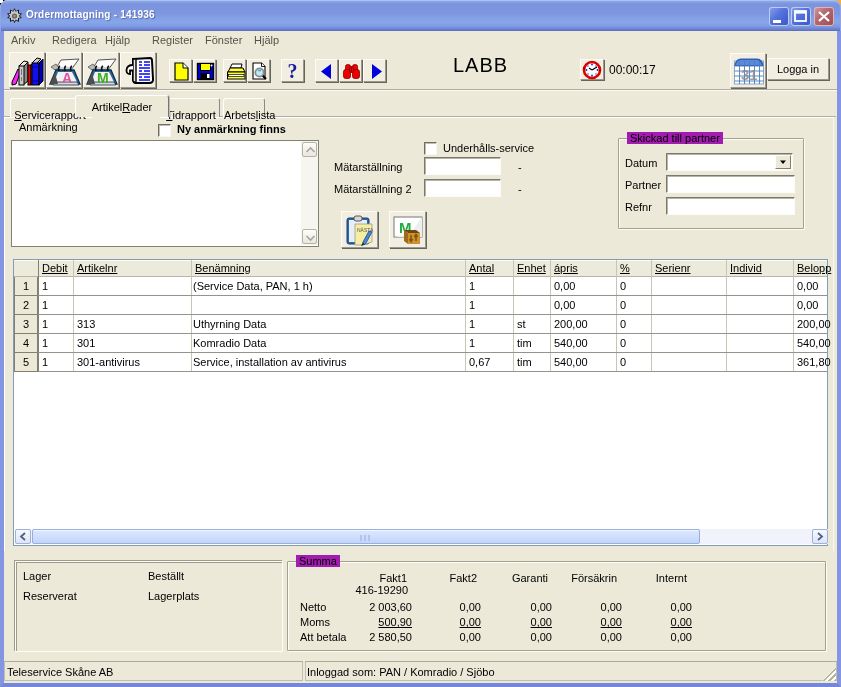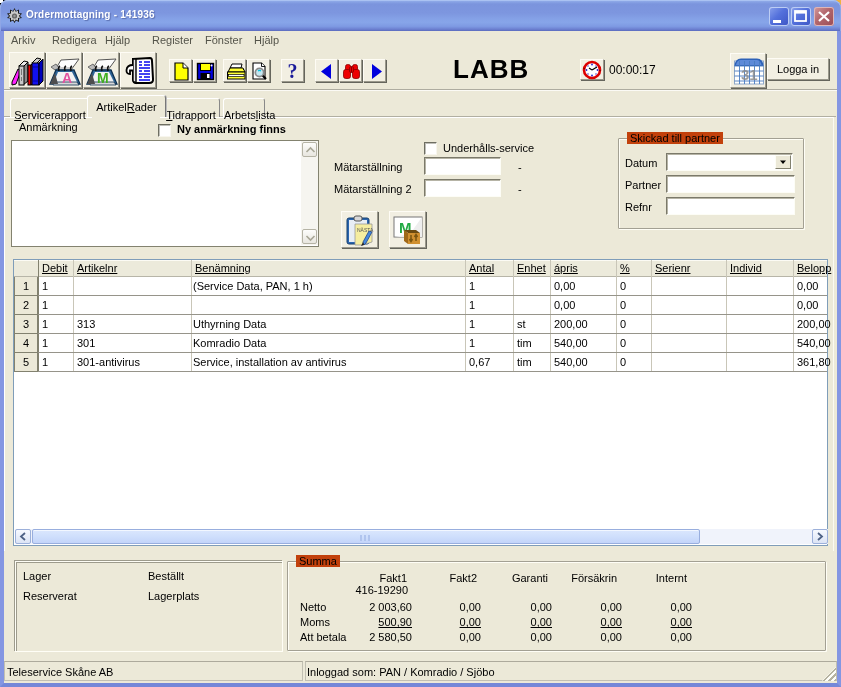--- a/index.html
+++ b/index.html
@@ -49,21 +49,21 @@
 .lbl { position:absolute; white-space:nowrap; }
 .cb { position:absolute; width:13px; height:13px; background:#fff; border-top:1px solid #6e6e62; border-left:1px solid #6e6e62; border-bottom:1px solid #f8f6ee; border-right:1px solid #f8f6ee; box-shadow:inset 1px 1px 0 rgba(110,110,98,.45); }
 
 #memo { position:absolute; left:6px; top:22px; width:308px; height:107px; background:#fff; border:1px solid #83826f; }
 .vsb { position:absolute; right:0; top:0; width:17px; height:104px; background:#f6f5f0; }
 .sbtn { position:absolute; left:1px; width:15px; height:15px; background:linear-gradient(to bottom,#fdfdfb,#e8e6df); border:1px solid #b5b3a5; border-radius:2px; }
 .sbtn svg{position:absolute;left:2px;top:3px;}
 .inp { position:absolute; background:#fff; border-top:1px solid #7b796a; border-left:1px solid #7b796a; border-bottom:1px solid #fdfdf6; border-right:1px solid #fdfdf6; box-shadow:inset 1px 1px 0 #b6b4a6; }
 
 .grp { position:absolute; border:1px solid #a3a093; border-radius:1px; box-shadow:inset 1px 1px 0 #fffef6, 1px 1px 0 #fffef6; }
-.grp .cap { position:absolute; top:-7px; left:8px; background:#c2410c; padding:0 3px; }
+.grp .cap { position:absolute; top:-7px; left:8px; background:#a21caf; padding:0 3px; }
 
 #grid { position:absolute; left:8px; top:141px; width:815px; height:287px; background:#fff; border:1px solid #7f9db9; }
 #ghead { position:absolute; left:0; top:0; width:813px; height:17px; background:#eceadb; border-bottom:1px solid #b7b5a8; box-shadow:inset 0 1px 0 #fcfbf4; }
 #ghead .hc { position:absolute; top:2px;text-decoration:underline; }
 .gvl { position:absolute; top:0; width:1px; background:#c9c6b8; }
 .grow { position:absolute; left:24px; width:789px; height:19px; border-bottom:1px solid #96948a; }
 .grow .c { position:absolute; top:3px; white-space:nowrap; }
 .rn { position:absolute; left:0; width:24px; height:19px; background:#ece9d8; border:1px solid #82816f; border-top:none; text-align:center; padding-top:3px; }
 
 #hsb { position:absolute; left:1px; bottom:1px; width:813px; height:15px; background:#f0f3fb; }
@@ -256,21 +256,21 @@
         </g>
         <line x1="11.5" y1="7" x2="11.5" y2="12" stroke="#880000" stroke-width="1"></line>
       </svg>
     </div>
     <div class="bb" style="left:359px; top:11px; width:23px; height:23px">
       <svg width="23" height="23" viewBox="0 0 23 23">
           <polygon points="8,4 8,19 18,11.5" fill="#0000dd"></polygon>
         </svg>
     </div>
 
-    <div style="position:absolute; left:449px; top:6px; font-size:26px; font-weight:bold; letter-spacing:1px;">LABB</div>
+    <div style="position:absolute; left:449px; top:6px; font-size:20px; font-weight:normal; letter-spacing:1px;">LABB</div>
 
     <div class="bb" style="left:576px; top:11px; width:24px; height:21px">
       <svg width="24" height="21" viewBox="0 0 24 21">
         <circle cx="11" cy="10" r="8" fill="#fff" stroke="#dd0000" stroke-width="2.6"></circle>
         <circle cx="11" cy="10" r="8" fill="none" stroke="#000" stroke-width="0.8" stroke-dasharray="1 25"></circle>
         <g fill="#2222cc">
           <circle cx="11" cy="4.5" r="0.9"></circle>
             <circle cx="11" cy="15.5" r="0.9"></circle>
           <circle cx="5.5" cy="10" r="0.9"></circle>
             <circle cx="16.5" cy="10" r="0.9"></circle>
@@ -302,21 +302,21 @@
             <line x1="28.5" y1="7" x2="28.5" y2="30"></line>
         </g>
         <text x="10" y="26" font-size="15" font-weight="bold" fill="#8c8c8c" opacity="0.85" font-family="Liberation Sans">31</text>
       </svg>
     </div>
     <div class="bb" style="left:763px; top:10px; width:62px; height:22px; text-align:center; padding-top:4px">Logga in</div>
   </div>
 
   <div id="tabs">
     <div class="tab" style="left:6px; width:80px"><u>S</u>ervicerapport</div>
-    <div class="tab active" style="left:83px; width:79px">Artikel<u>R</u>ader</div>
+    <div class="tab active" style="left:71px; width:94px">Artikel<u>R</u>ader</div>
     <div class="tab" style="left:158px; width:58px"><u>T</u>idrapport</div>
     <div class="tab" style="left:219px; width:42px">Arbets<u>l</u>ista</div>
     <div style="position:absolute;left:88px;top:22px;width:68px;height:1px;background:#ece9d8;z-index:6"></div>
   </div>
 
   <div id="page">
     <div class="lbl" style="left:14px; top:3px">Anmärkning</div>
     <div class="cb" style="left:153px; top:6px"></div>
     <div class="lbl bold" style="left:172px; top:5px">Ny anmärkning finns</div>
     <div id="memo">

